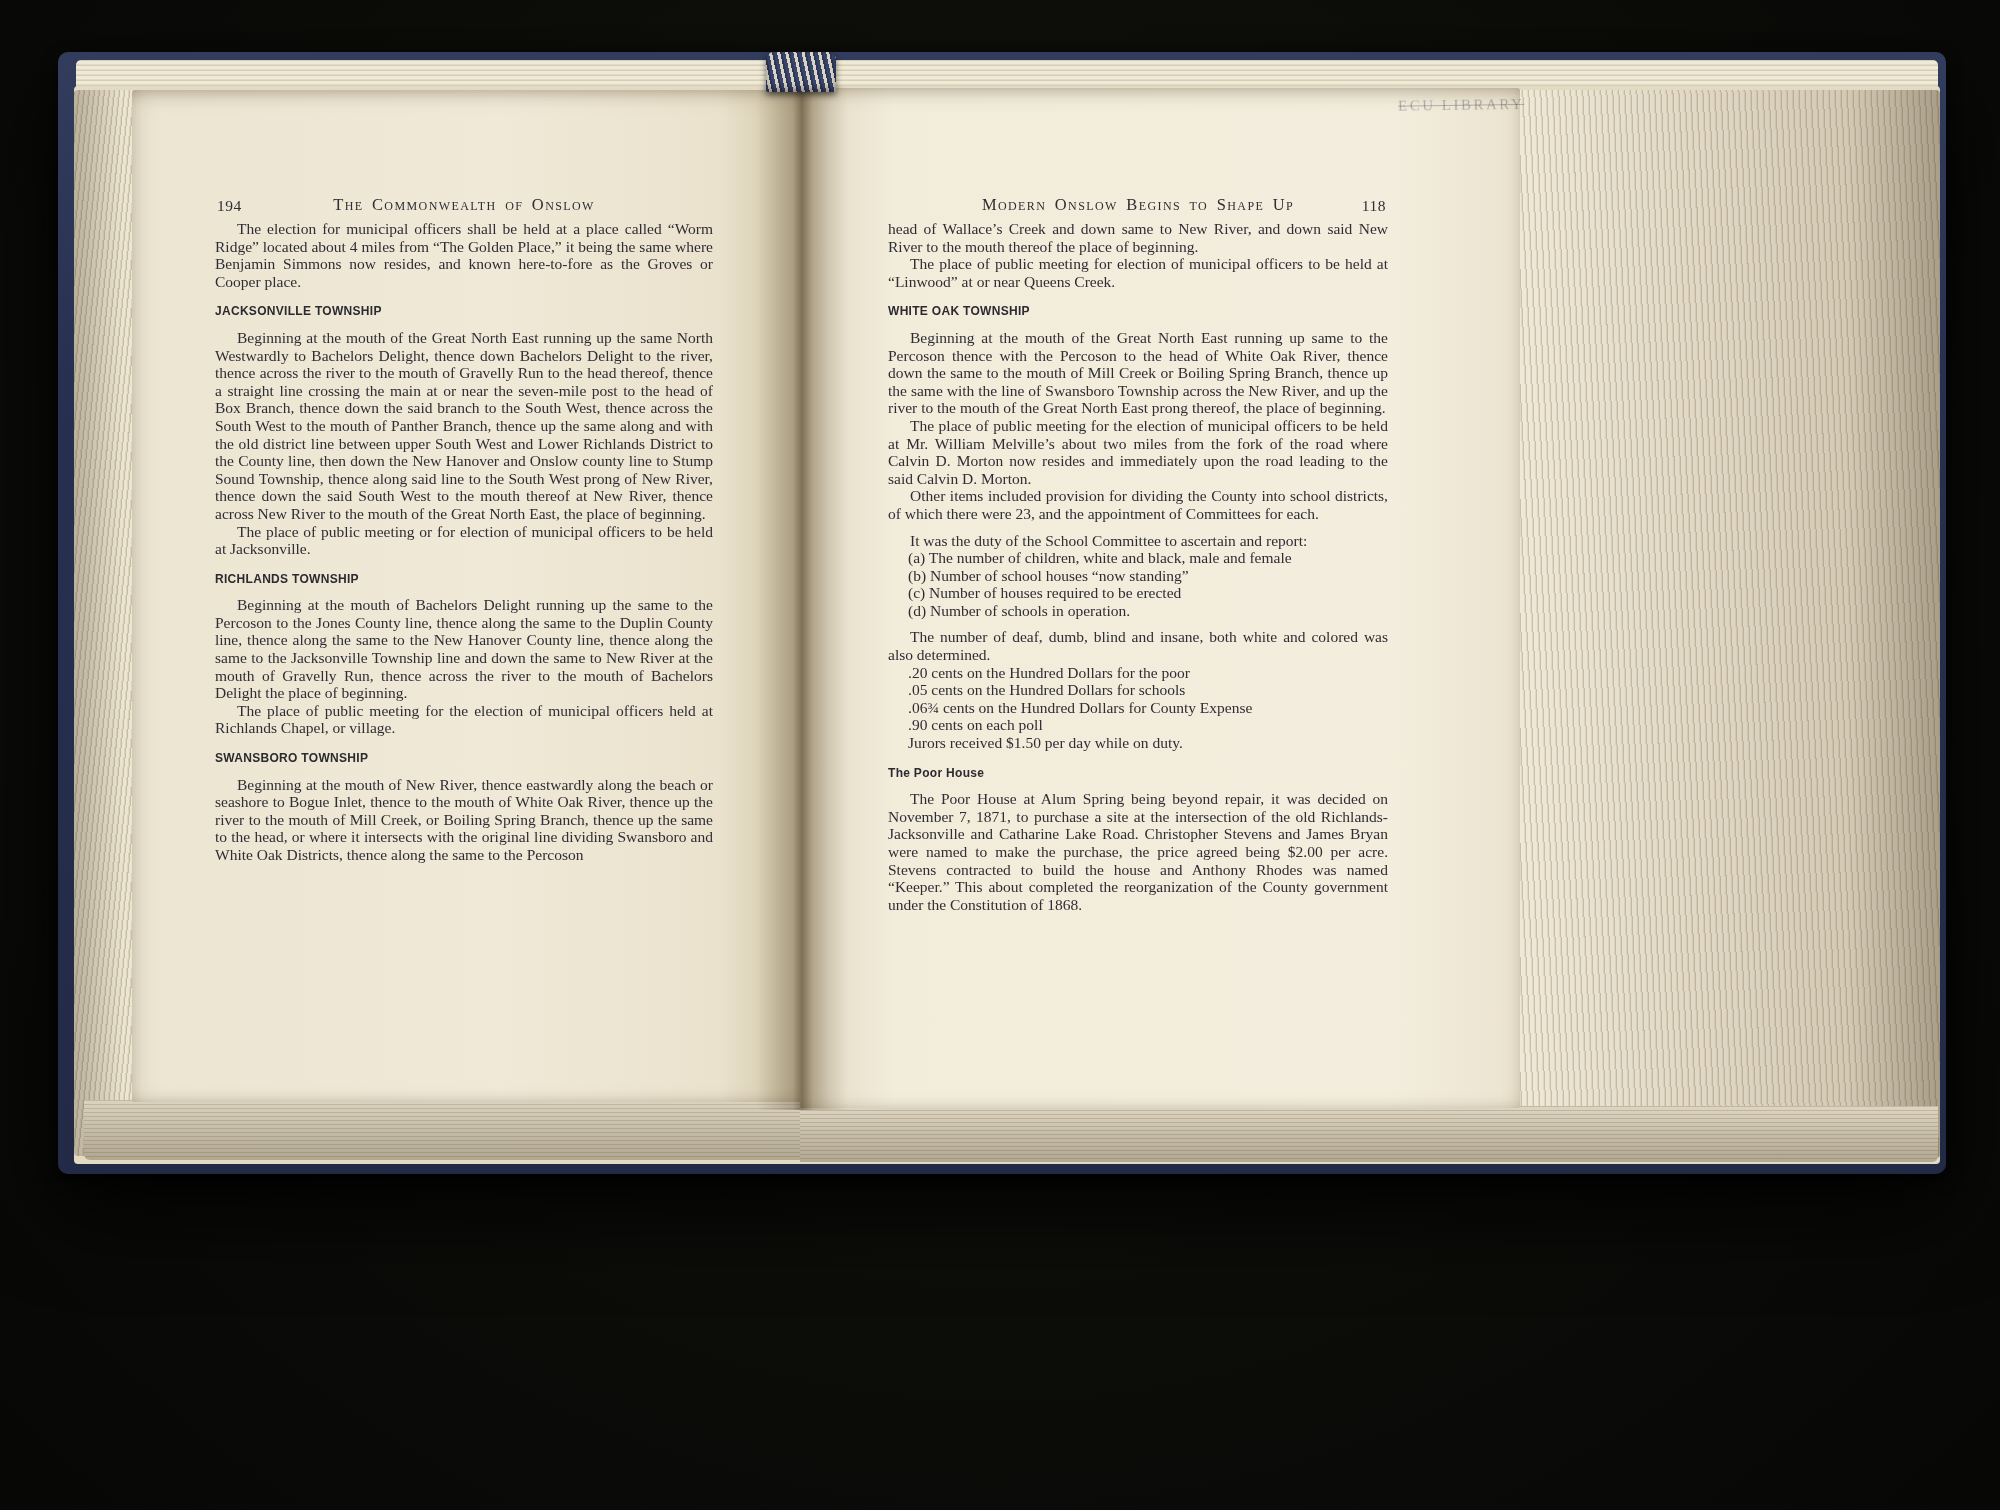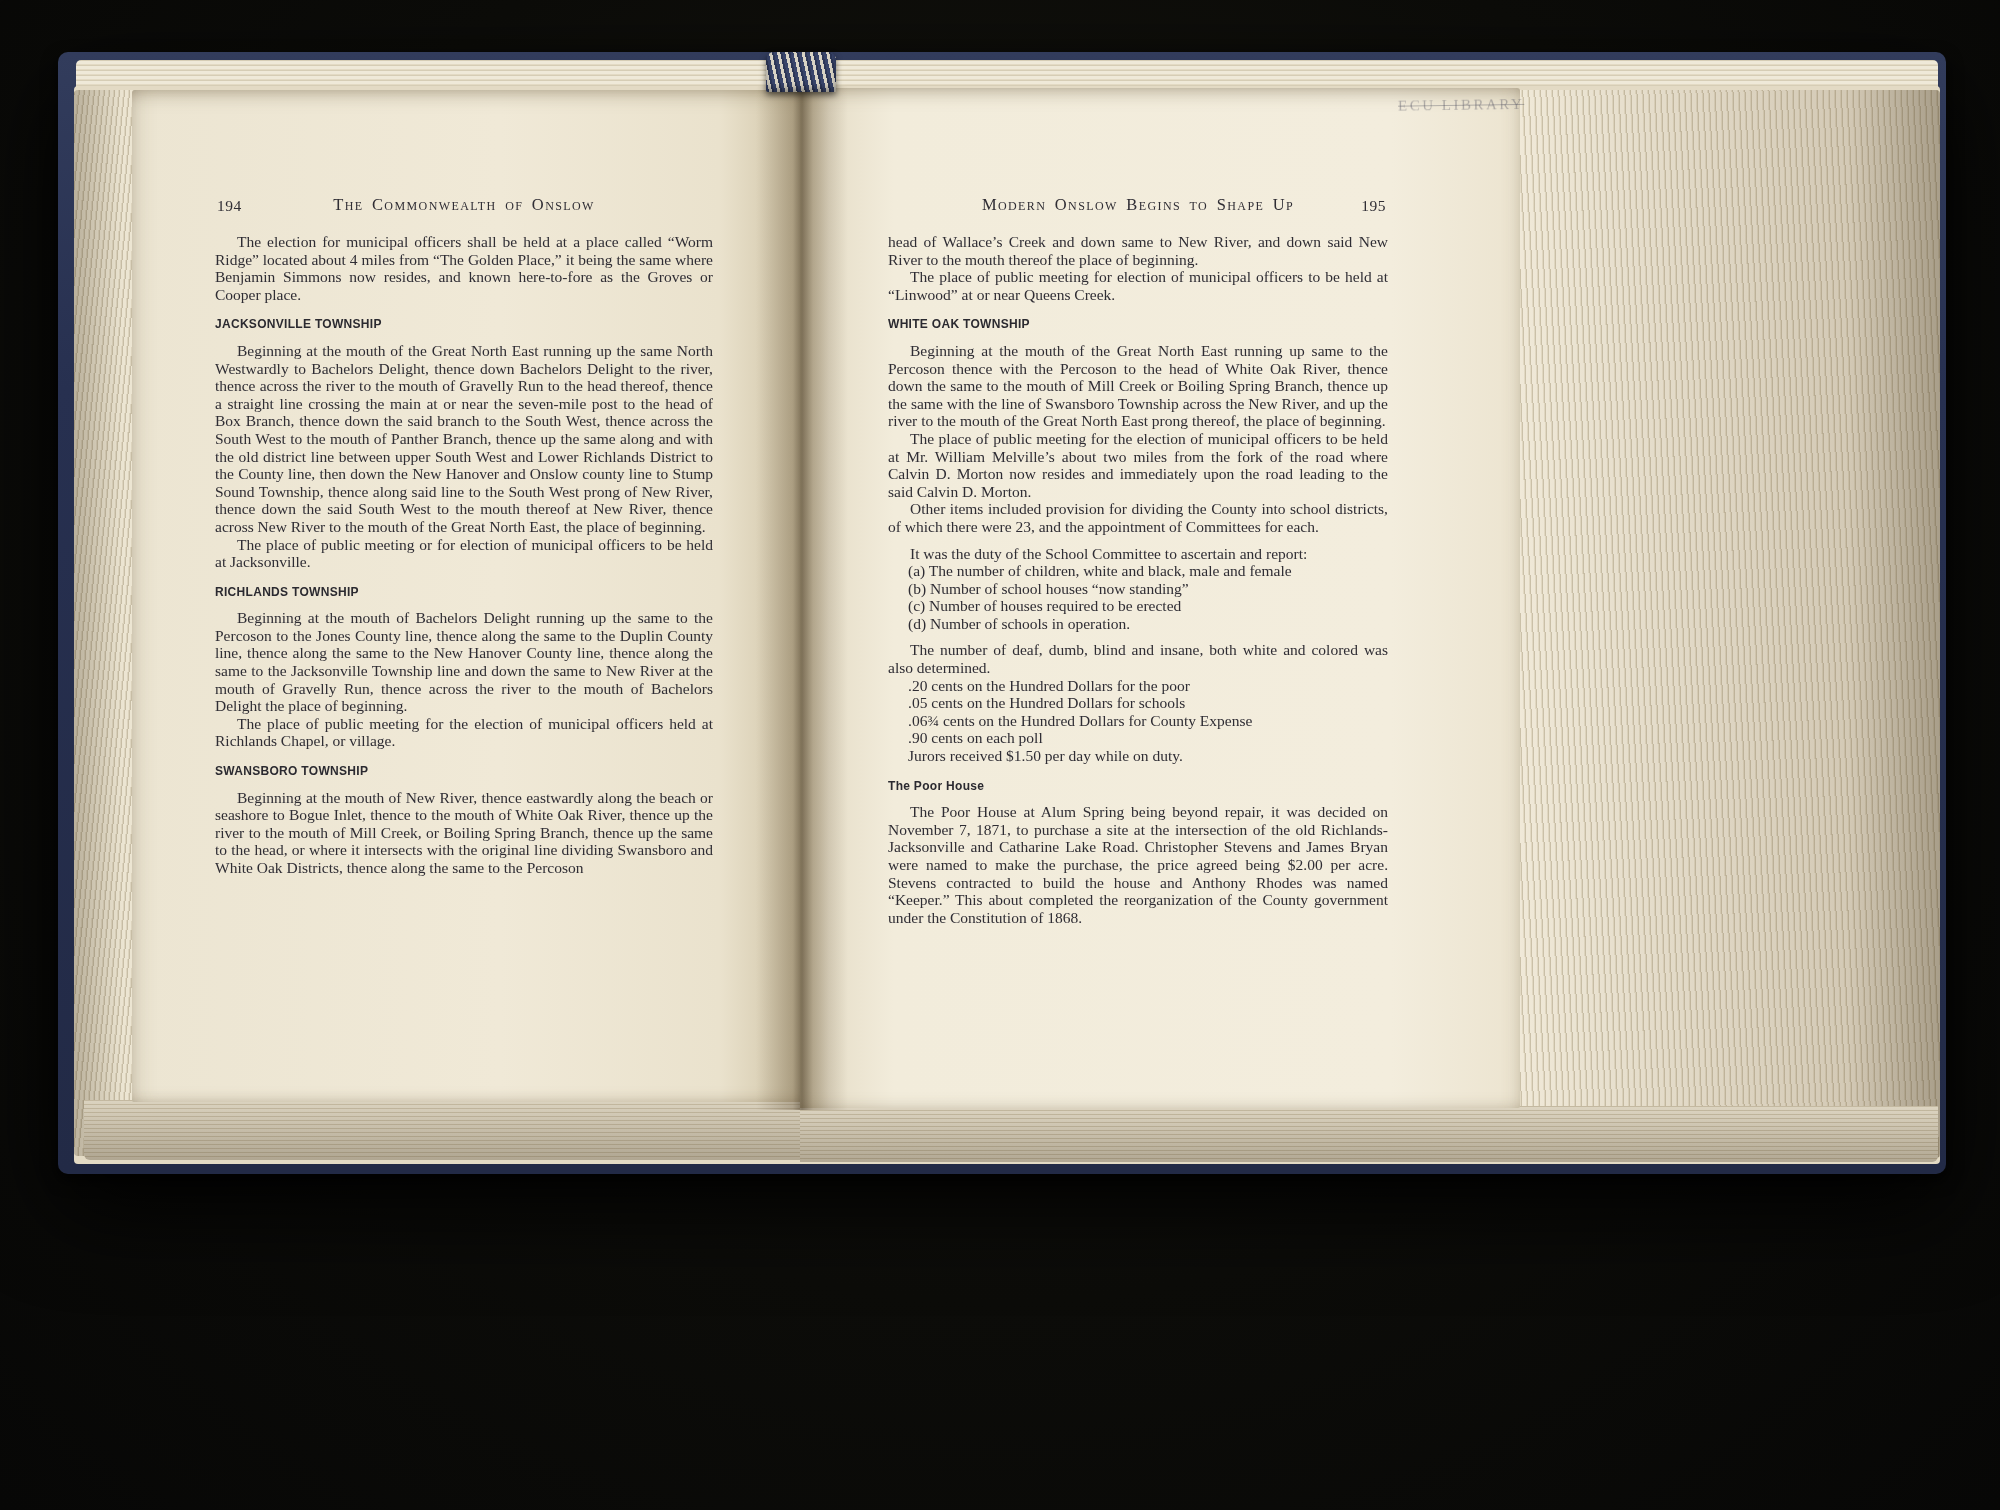--- a/index.html
+++ b/index.html
@@ -103,21 +103,21 @@
   .text-col {
     position:absolute;
     color:#2f2d34;
     font-size:15.5px; line-height:17.6px;
     text-align:justify;
     font-family:"Liberation Serif", serif;
   }
   .col-left  { left:215px; top:196px; width:498px; }
   .col-right { left:888px; top:196px; width:500px; }
 
-  .page-header { position:relative; height:24px; margin-bottom:13px; }
+  .page-header { position:relative; height:24px; }
   .pagenum { position:absolute; top:1px; font-size:15.5px; letter-spacing:0.5px; }
   .page-header.left  .pagenum { left:2px; }
   .page-header.right .pagenum { right:2px; }
   .running-title {
     display:block; text-align:center;
     font-variant: small-caps;
     font-size:16.5px; letter-spacing:1.4px;
     word-spacing:3px;
   }
   .para { text-indent:22px; }
@@ -165,21 +165,21 @@
         <p class="para">Beginning at the mouth of Bachelors Delight running up the same to the Percoson to the Jones County line, thence along the same to the Duplin County line, thence along the same to the New Hanover County line, thence along the same to the Jacksonville Township line and down the same to New River at the mouth of Gravelly Run, thence across the river to the mouth of Bachelors Delight the place of beginning.</p>
         <p class="para">The place of public meeting for the election of municipal officers held at Richlands Chapel, or village.</p>
         <div class="section-heading">SWANSBORO TOWNSHIP</div>
         <p class="para">Beginning at the mouth of New River, thence eastwardly along the beach or seashore to Bogue Inlet, thence to the mouth of White Oak River, thence up the river to the mouth of Mill Creek, or Boiling Spring Branch, thence up the same to the head, or where it intersects with the original line dividing Swansboro and White Oak Districts, thence along the same to the Percoson</p>
       </div>
   </div>
 
   <div class="text-col col-right">
     <div class="page-header right">
       <span class="running-title">Modern Onslow Begins to Shape Up</span>
-      <span class="pagenum">195</span>
+      <span class="pagenum">118</span>
     </div>
     <div id="right-body">
         <p class="para no-indent">head of Wallace’s Creek and down same to New River, and down said New River to the mouth thereof the place of beginning.</p>
         <p class="para">The place of public meeting for election of municipal officers to be held at “Linwood” at or near Queens Creek.</p>
         <div class="section-heading">WHITE OAK TOWNSHIP</div>
         <p class="para">Beginning at the mouth of the Great North East running up same to the Percoson thence with the Percoson to the head of White Oak River, thence down the same to the mouth of Mill Creek or Boiling Spring Branch, thence up the same with the line of Swansboro Township across the New River, and up the river to the mouth of the Great North East prong thereof, the place of beginning.</p>
         <p class="para">The place of public meeting for the election of municipal officers to be held at Mr. William Melville’s about two miles from the fork of the road where Calvin D. Morton now resides and immediately upon the road leading to the said Calvin D. Morton.</p>
         <p class="para">Other items included provision for dividing the County into school districts, of which there were 23, and the appointment of Committees for each.</p>
         <p class="para gap">It was the duty of the School Committee to ascertain and report:</p>
         <div class="hang-line">(a)  The number of children, white and black, male and female</div>

